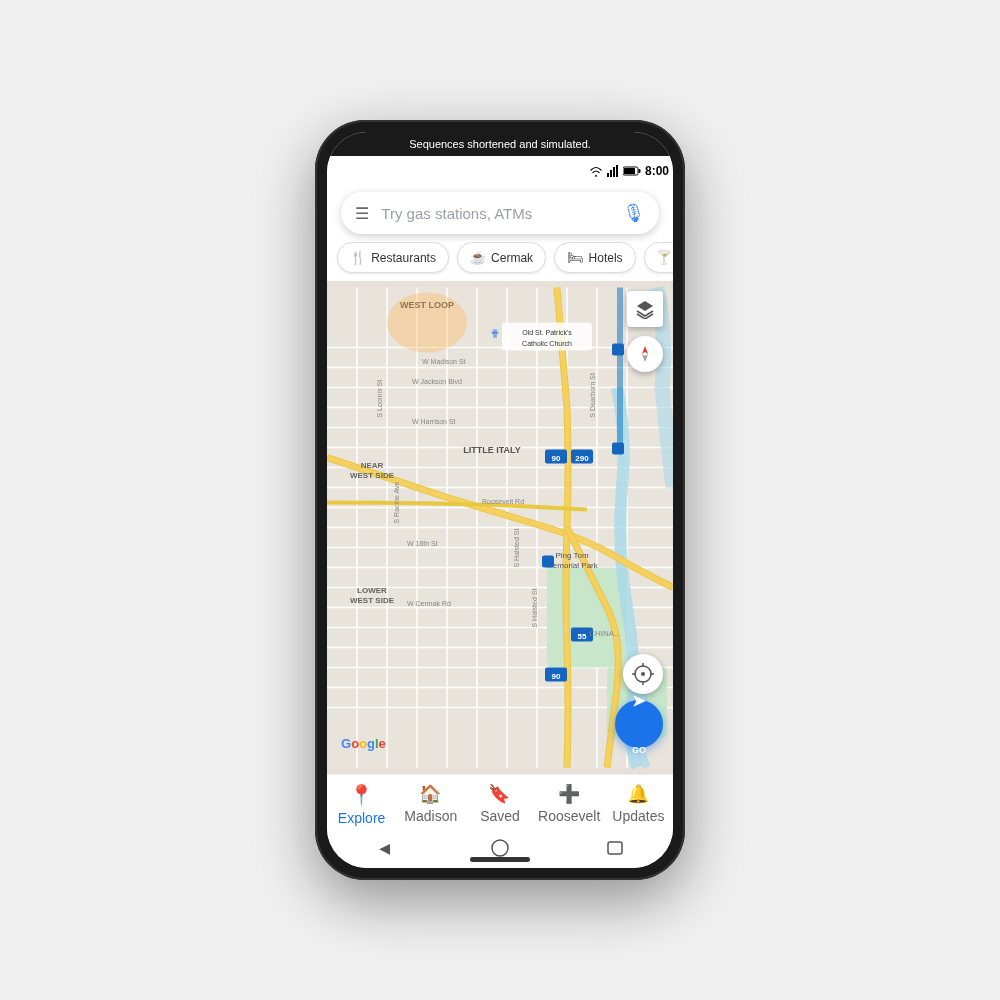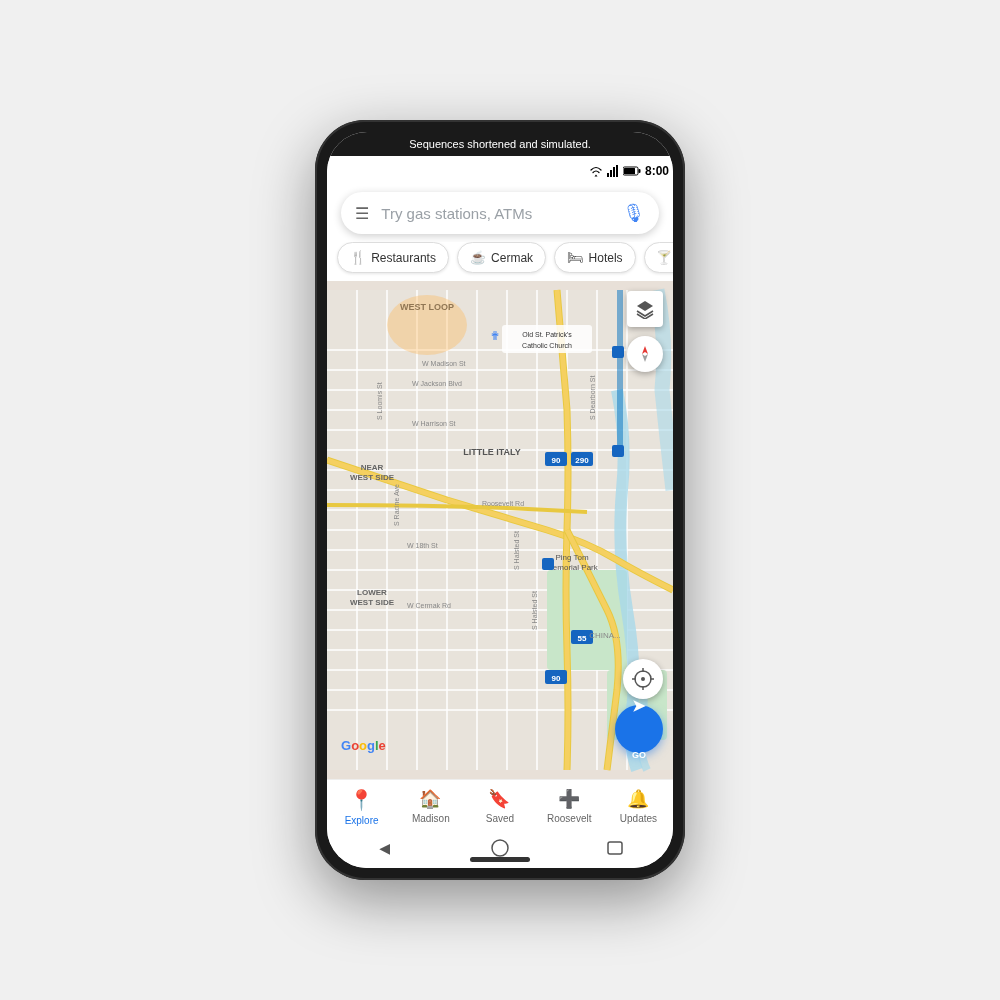--- a/index.html
+++ b/index.html
@@ -222,21 +222,21 @@
     .nav-icon {
       font-size: 20px;
       color: #666;
     }
 
     .nav-item.active .nav-icon {
       color: #1a73e8;
     }
 
     .nav-label {
-      font-size: 10px;
+      font-size: 14px;
       color: #666;
     }
 
     .nav-item.active .nav-label {
       color: #1a73e8;
     }
 
     
     .android-nav {
       background: #fff;

